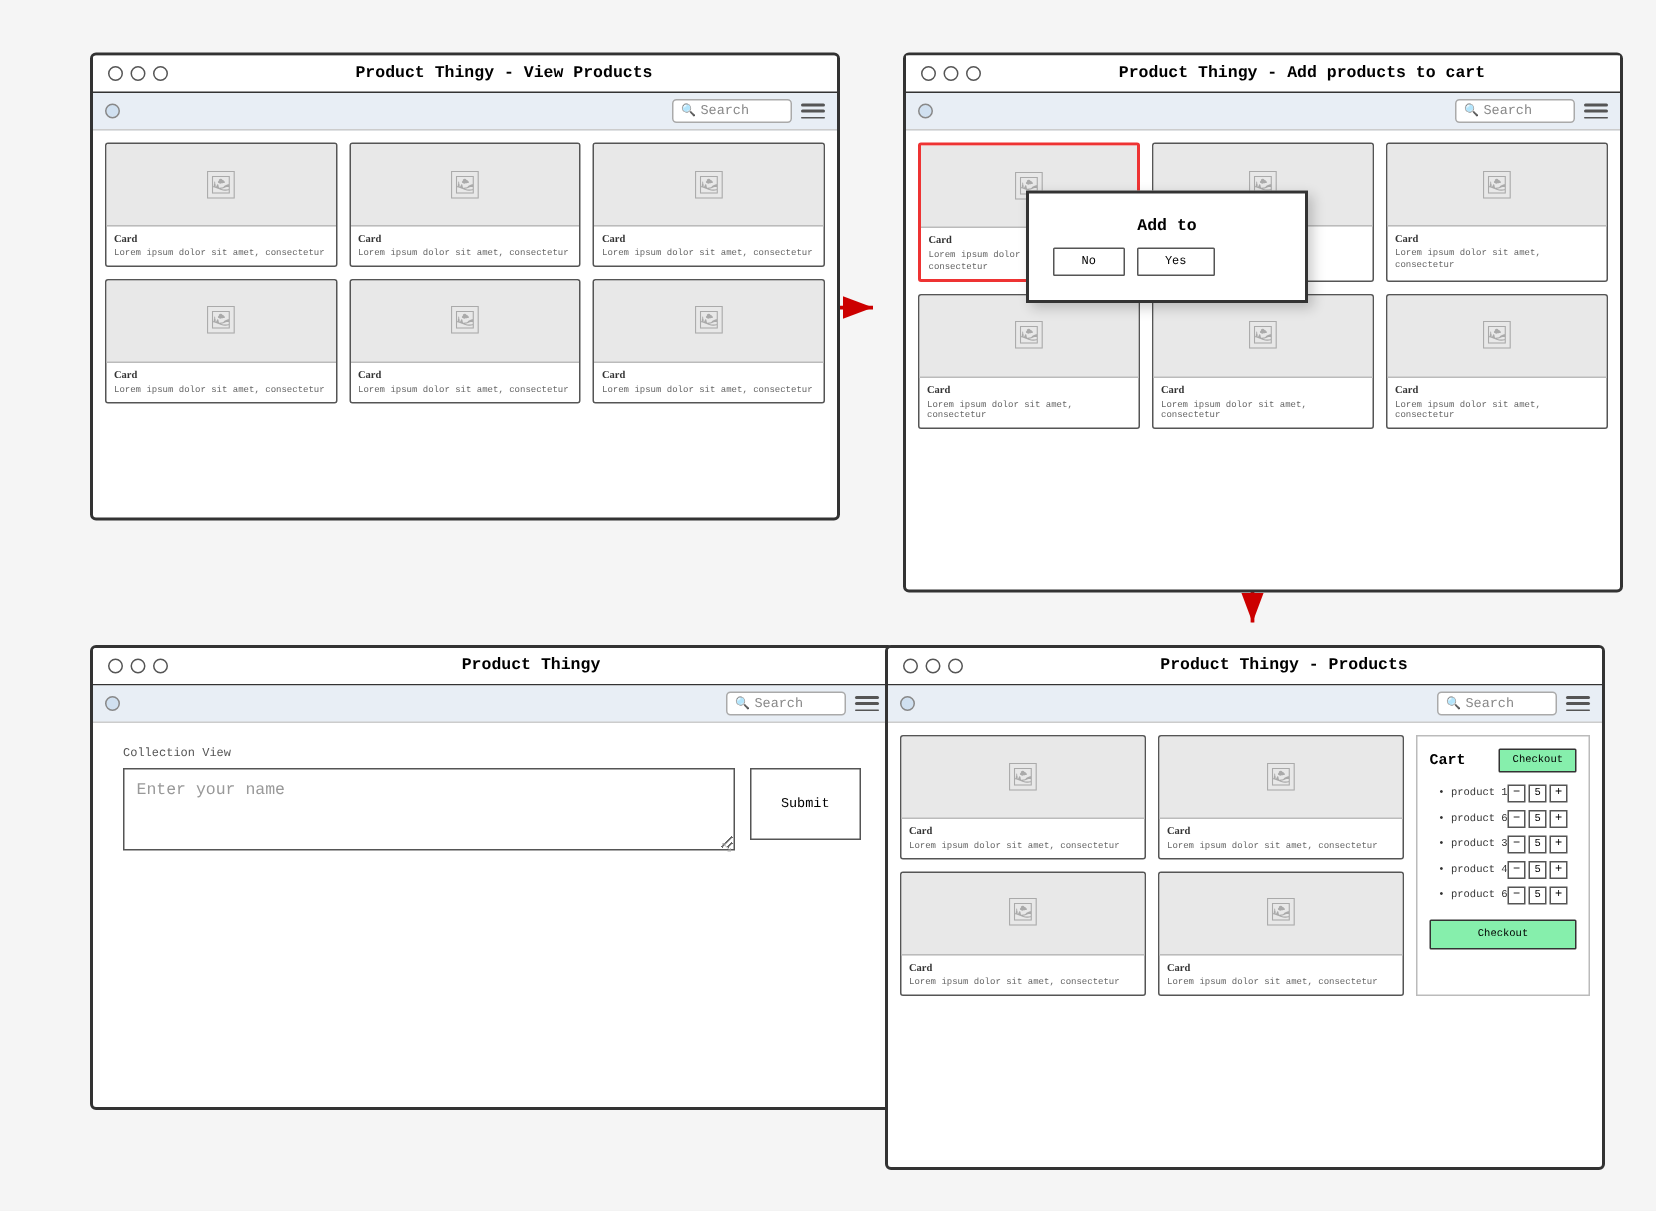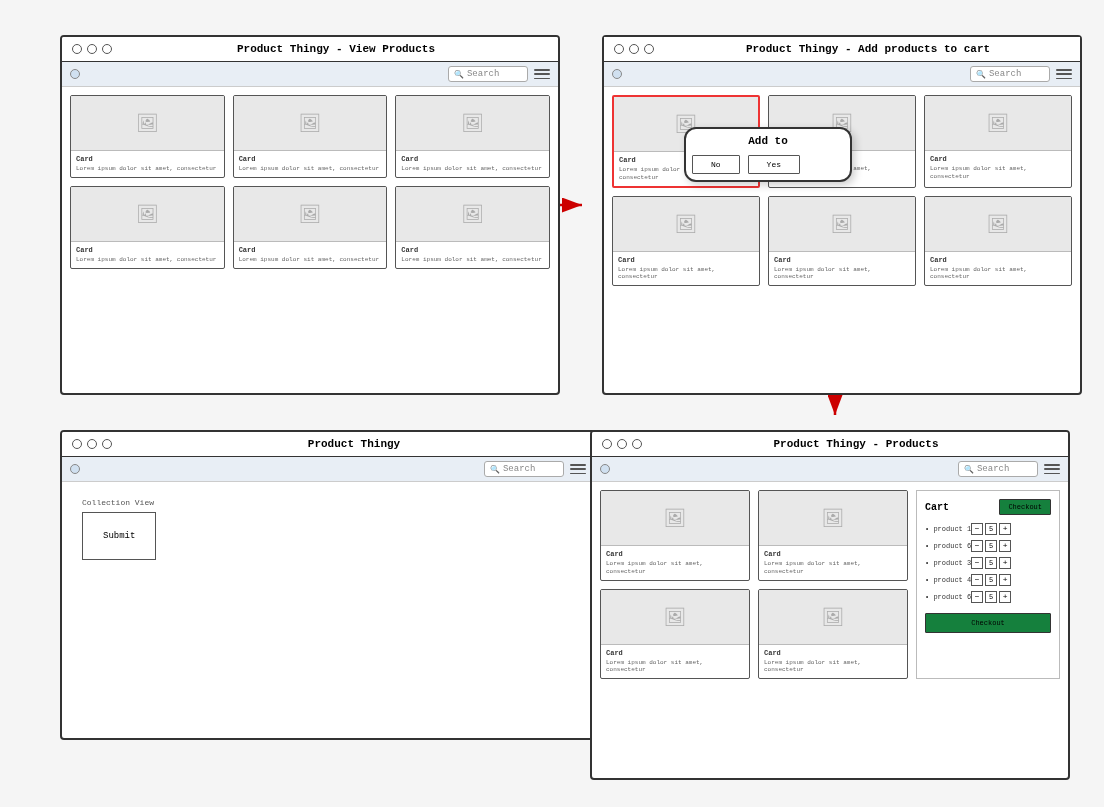--- a/index.html
+++ b/index.html
@@ -147,34 +147,35 @@
 
     .card-body {
       padding: 4px 5px;
     }
 
     .card-title {
       font-size: 7px;
       font-weight: bold;
       color: #333;
       margin-bottom: 2px;
+      font-family: Liberation Serif, serif;
     }
 
     .card-text {
       font-size: 6px;
       color: #666;
       line-height: 1.3;
     }
 
     .modal-box {
       background: #fff;
       border: 2px solid #333;
-      border-radius: 12px;
-      padding: 6px;
-      width: 168px;
+      border-radius: 0;
+      padding: 16px;
+      width: 188px;
       text-align: center;
       box-shadow: 3px 3px 8px rgba(0,0,0,0.2);
     }
 
     .modal-title {
       font-size: 11px;
       font-weight: bold;
       margin-bottom: 8px;
       font-family: 'Courier New', monospace;
     }
@@ -210,21 +211,21 @@
     }
 
     .checkout-products {
       display: grid;
       grid-template-columns: repeat(2, 1fr);
       gap: 8px;
       flex: 1;
     }
 
     .checkout-cart {
-      width: 144px;
+      width: 116px;
       border: 1px solid #bbb;
       padding: 8px;
       background: #fff;
       font-size: 8px;
     }
 
     .cart-header {
       display: flex;
       justify-content: space-between;
       align-items: center;
@@ -232,32 +233,32 @@
     }
 
     .cart-title {
       font-size: 10px;
       font-weight: bold;
       font-family: 'Courier New', monospace;
     }
 
     .checkout-btn {
       border: 1.5px solid #333;
-      background: #15803d;
+      background: #86efac;
       padding: 3px 8px;
       font-size: 7px;
       font-family: 'Courier New', monospace;
       cursor: pointer;
       border-radius: 1px;
     }
 
     .cart-item {
       display: flex;
       align-items: center;
-      justify-content: flex-start;
+      justify-content: center;
       margin-bottom: 5px;
     }
 
     .cart-item-name {
       font-size: 7px;
       color: #333;
     }
 
     .cart-item-controls {
       display: flex;
@@ -366,21 +367,21 @@
       </marker>
     </defs>
 
     <line x1="553" y1="205" x2="582" y2="205" stroke="#cc0000" stroke-width="2.5" marker-end="url(#arrowhead)"></line>
 
     <line x1="835" y1="385" x2="835" y2="415" stroke="#cc0000" stroke-width="2.5" marker-end="url(#arrowhead)"></line>
 
     <line x1="575" y1="593" x2="540" y2="593" stroke="#cc0000" stroke-width="2.5" marker-end="url(#arrowhead)"></line>
   </svg>
 
-  <div class="wireframe-window" style="left: 60px; top: 35px; width: 500px; height: 360px;">
+  <div class="wireframe-window" style="left: 60px; top: 35px; width: 500px; height: 312px;">
     <div class="window-titlebar">
       <div class="window-controls">
         <div class="window-dot"></div>
         <div class="window-dot"></div>
         <div class="window-dot"></div>
       </div>
       <div class="window-title">Product Thingy - View Products</div>
     </div>
     <div class="window-toolbar">
       <div class="toolbar-circle"></div>
@@ -563,20 +564,24 @@
       </div>
       <div class="menu-icon">
         <span></span>
           <span></span>
           <span></span>
       </div>
     </div>
     <div class="form-section">
       <label class="form-label">Collection View</label>
       <div class="form-row">
+        <div class="textarea-wrapper">
+          <textarea class="form-textarea" style="width: 100%; min-height: 55px; font-size: 11px; color: rgb(153, 153, 153); font-family: &quot;Courier New&quot;, monospace; resize: both; border: 1.5px solid rgb(85, 85, 85); padding: 8px;">Enter your name</textarea>
+          <span class="resize-indicator">⤡</span>
+        </div>
         <button class="submit-btn">Submit</button>
       </div>
     </div>
   </div>
 
   <div class="wireframe-window" style="left: 590px; top: 430px; width: 480px; height: 350px;">
     <div class="window-titlebar">
       <div class="window-controls">
         <div class="window-dot"></div>
         <div class="window-dot"></div>

